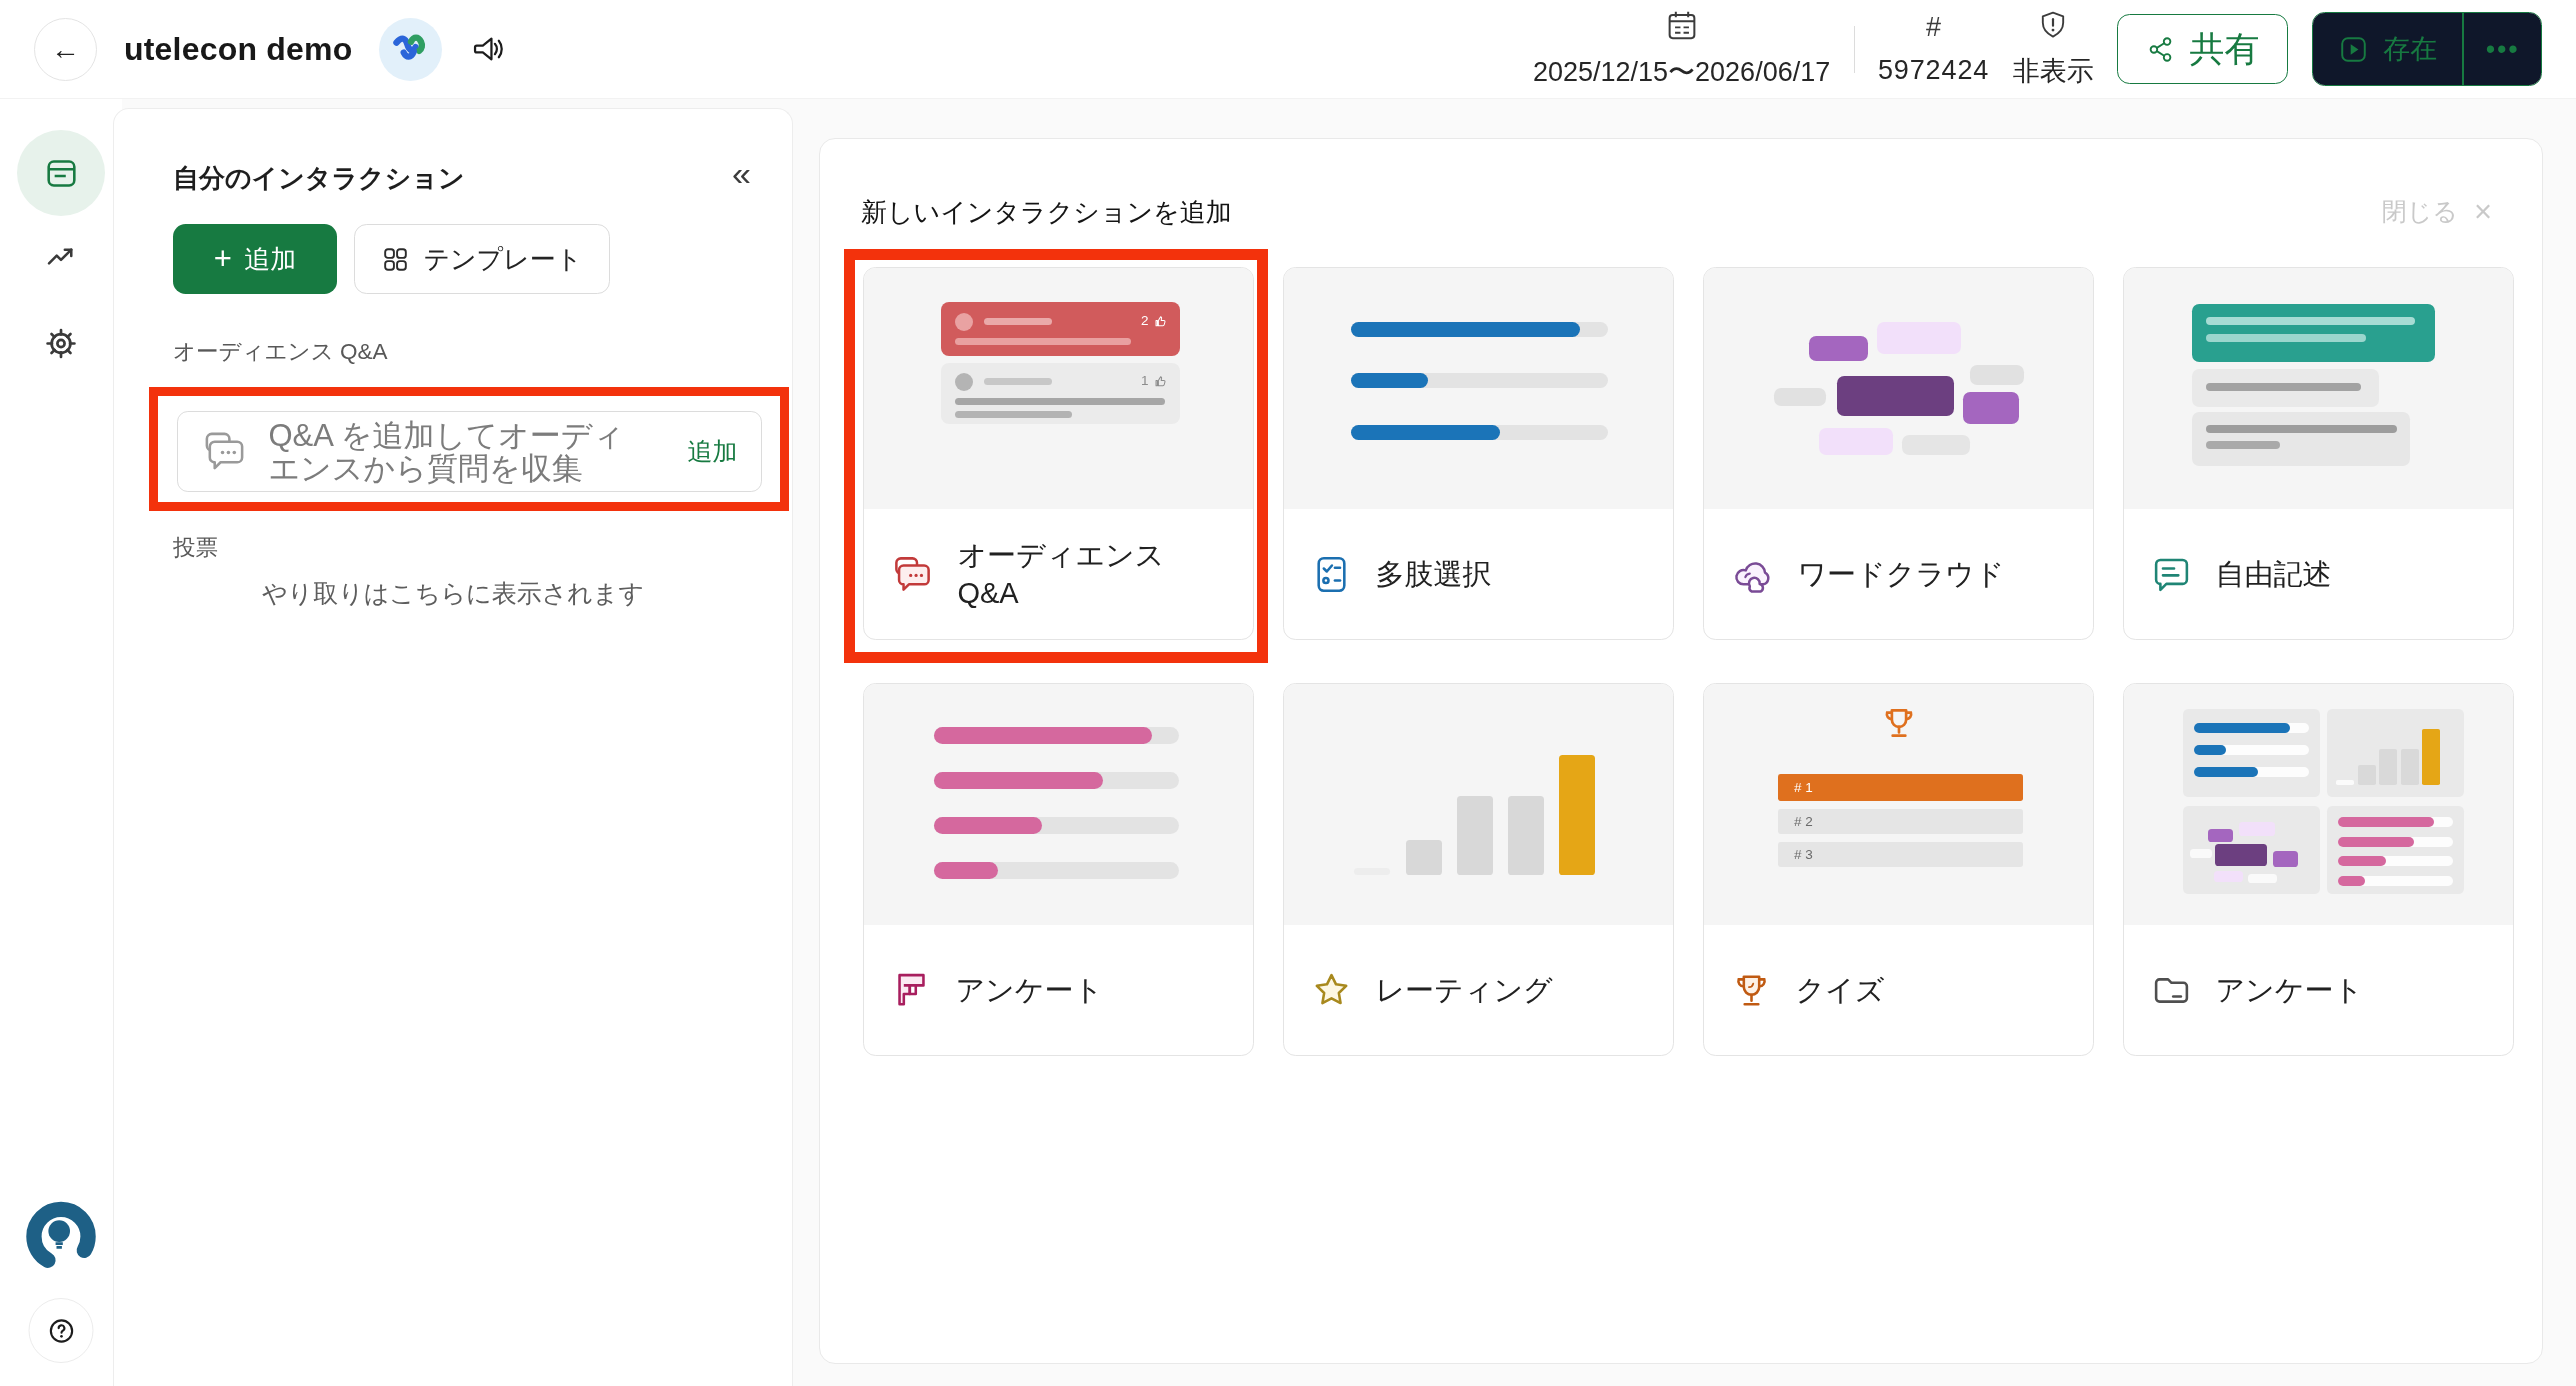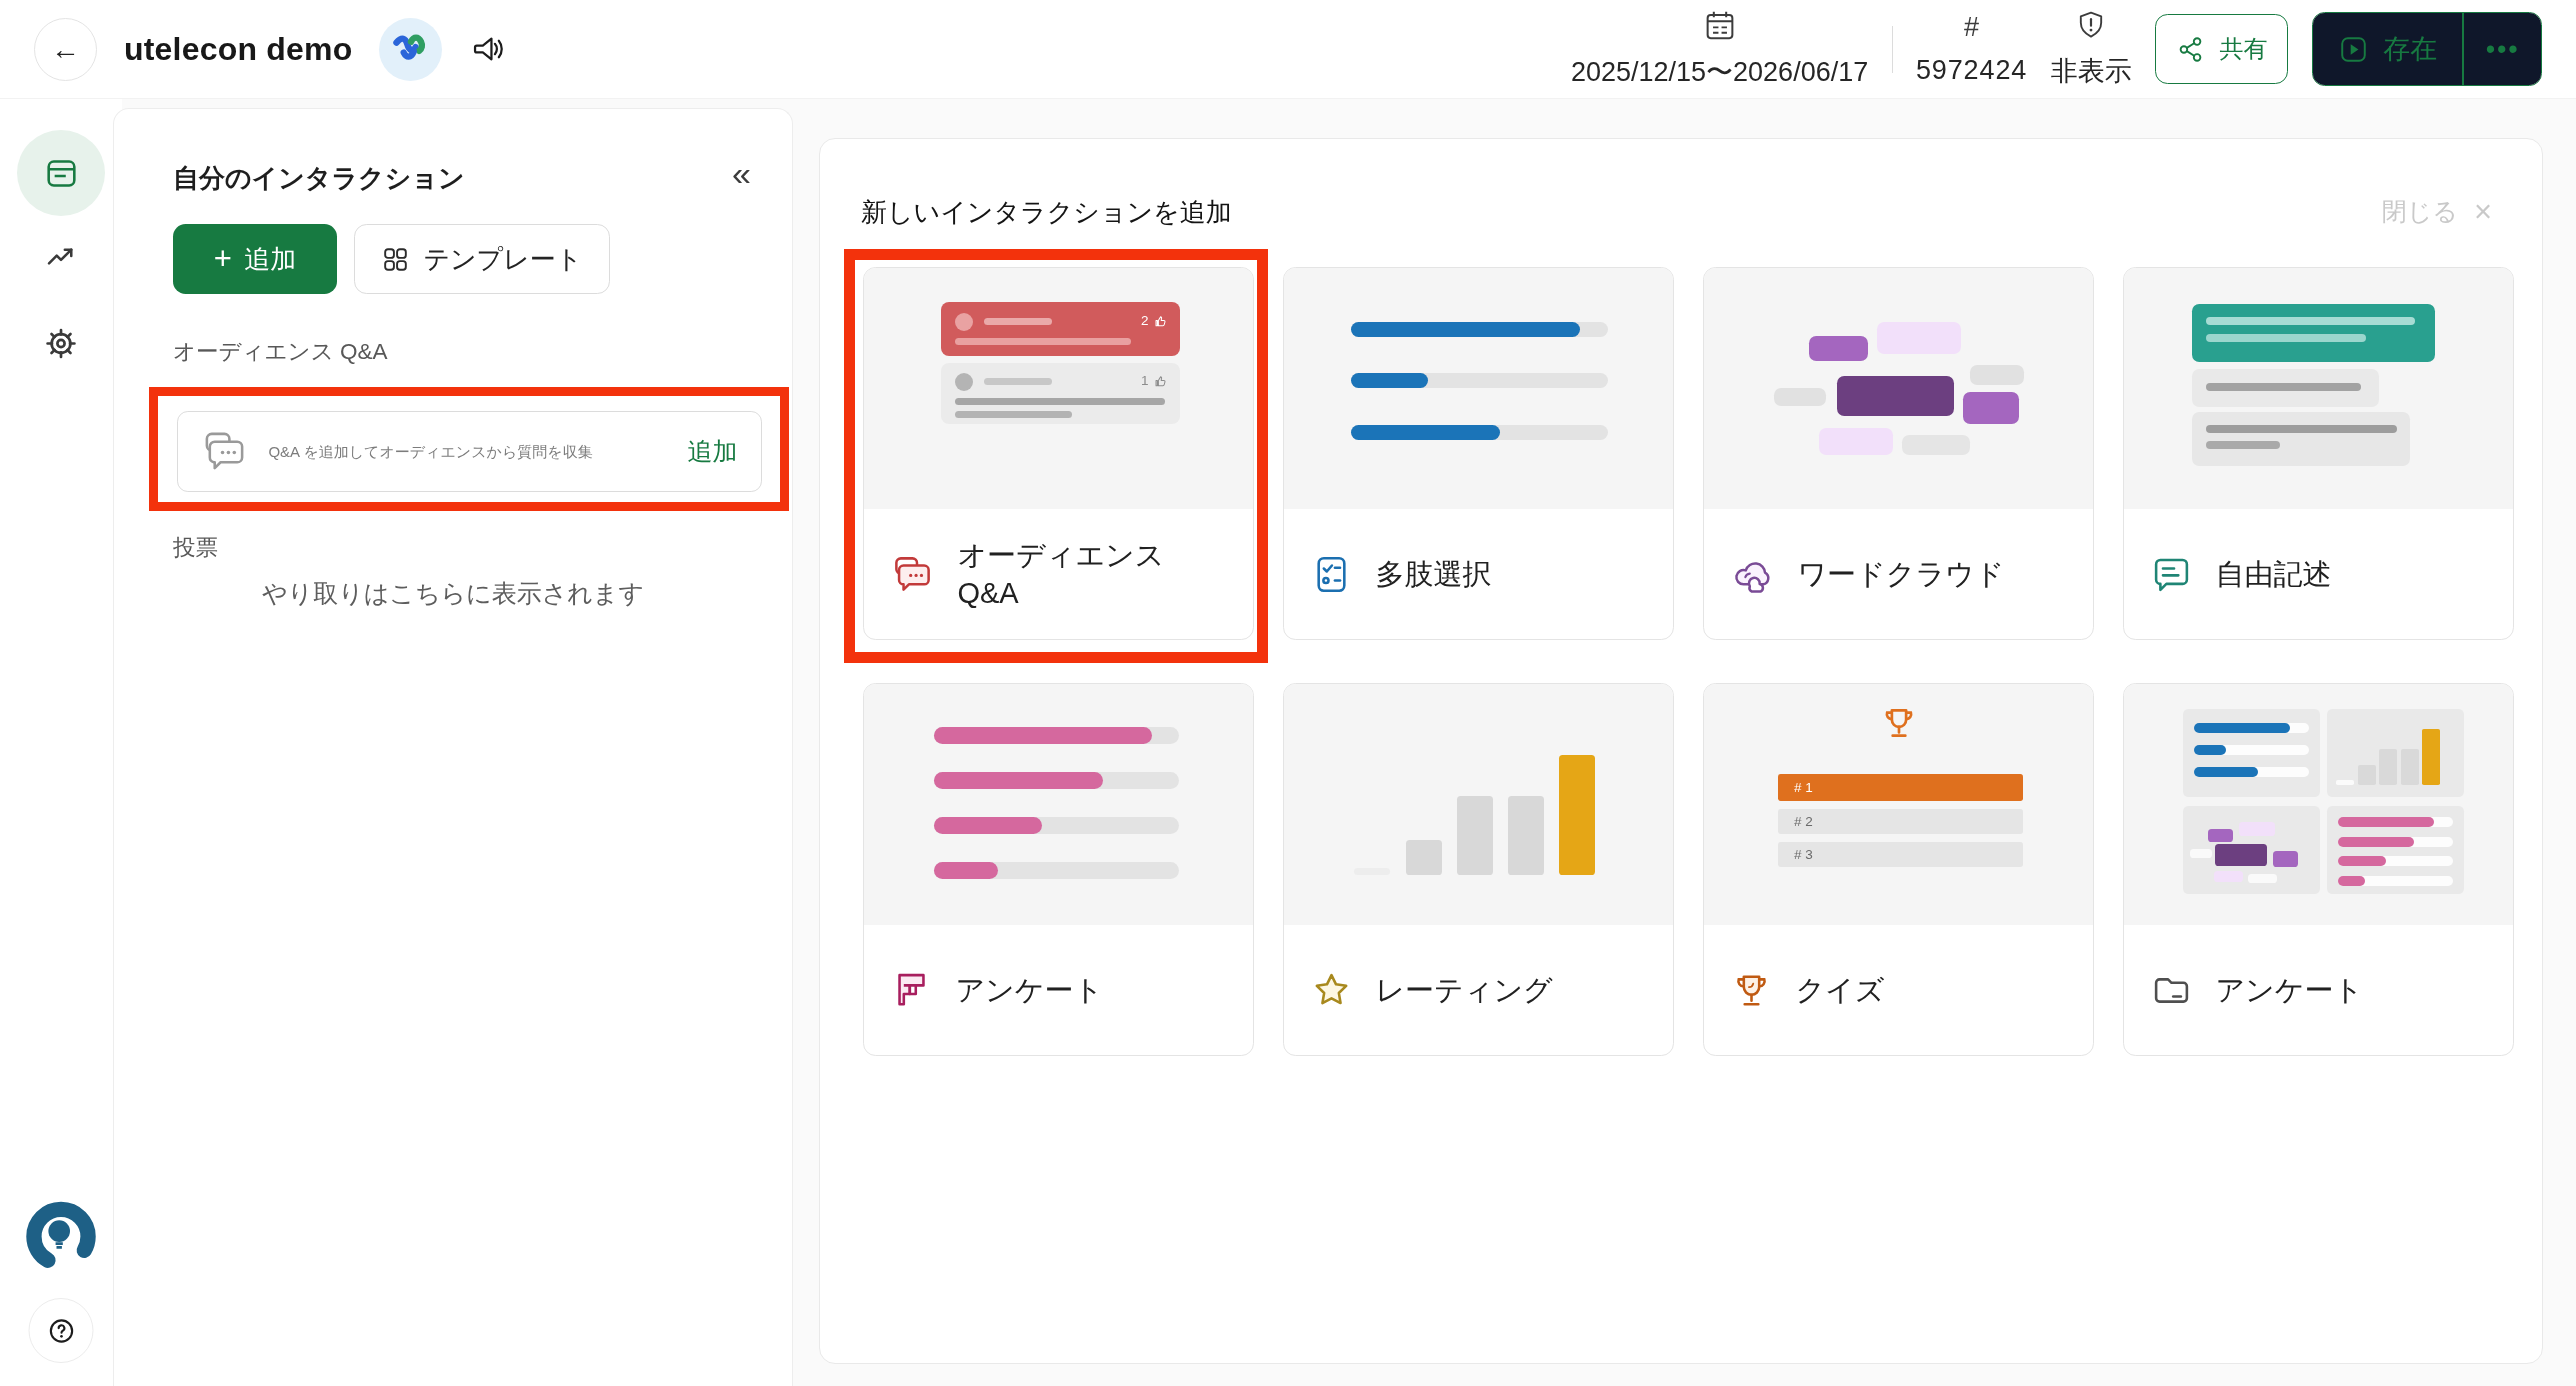--- a/index.html
+++ b/index.html
@@ -14,23 +14,23 @@
   .back-btn { width:63px; height:63px; border-radius:50%; border:0.9px solid #e4e4e4; background:#fff;
               display:flex; align-items:center; justify-content:center; font-size:29px; color:#222; cursor:pointer; }
   .title { font-size:32px; font-weight:700; color:#181818; letter-spacing:0.2px; }
   .webex-badge { width:63px; height:63px; border-radius:50%; background:#e2f0fa;
                  display:flex; align-items:center; justify-content:center; }
   .hdr-right { margin-left:auto; display:flex; align-items:center; gap:23.4px; }
   .hdr-item { display:flex; align-items:center; gap:12.6px; font-size:27px; color:#262626;flex-direction:column; }
   .v-div { width:0.9px; height:47px; background:#dcdcdc; }
   .hash { font-size:27px; color:#3d3d3d; }
   .code { font-size:27px; color:#262626; letter-spacing:0.9px; }
-  .ol-btn { height:70px; display:flex; align-items:center; gap:14.4px; padding:0 20px;
+  .ol-btn { height:70px; display:flex; align-items:center; gap:14.4px; padding:0 28px;
             border:1.8px solid var(--accent-green,#177a41); border-radius:12.6px; background:#fff;
-            color:var(--accent-green,#177a41); font-size:24px; cursor:pointer; }
+            color:var(--accent-green,#177a41); font-size:35px; cursor:pointer; }
   .split { display:flex; height:74px; border:1.8px solid var(--accent-green,#177a41); border-radius:12.6px;
            overflow:hidden; background:#fff; }
   .split .part { display:flex; align-items:center; gap:14.4px; padding:0 25px;
                  color:var(--accent-green,#177a41); font-size:27px; cursor:pointer; background:#0f172a; border:none; }
   .split .sep { width:1.8px; background:var(--accent-green,#177a41); }
   .split .more { padding:0 21.6px; font-size:27px; letter-spacing:1.8px; }
 
   
   .rail { position:absolute; left:0; top:99px; width:122px; height:1287px; background:#fff; }
   .rail .slot { position:absolute; left:50%; transform:translateX(-50%); display:flex;
@@ -46,21 +46,21 @@
              background:var(--accent-green,#177a41); color:#fff; font-size:26px; display:flex; align-items:center;
              justify-content:center; gap:12.6px; cursor:pointer; }
   .add-btn .plus { font-size:31px; font-weight:400; }
   .tpl-btn { position:absolute; left:240px; top:115px; height:70px; padding:0 27px; background:#fff;
              border:1.8px solid #dcdcdc; border-radius:12.6px; font-size:26px; color:#242424;
              display:flex; align-items:center; gap:14.4px; cursor:pointer; }
   .sec-label { position:absolute; left:59px; font-size:22.5px; color:#585858; }
   .qa-promo { position:absolute; left:63px; top:302px; width:585px; height:81px; background:#fff;
               border:0.9px solid #dcdcdc; border-radius:10.8px; display:flex; align-items:center;
               padding:0 23.4px; gap:20px; cursor:pointer; }
-  .qa-promo .txt { font-size:15px; line-height:33px; color:#7c7c7c; width:387px; }
+  .qa-promo .txt { font-size:31px; line-height:33px; color:#7c7c7c; width:387px; }
   .qa-promo .act { margin-left:auto; font-size:25px; color:var(--accent-green,#177a41); cursor:pointer; }
   .empty-msg { position:absolute; left:0; top:468px; width:100%; text-align:center;
                font-size:25px; color:#5d5d5d; }
 
   
   .panel { position:absolute; left:819px; top:138px; width:1724px; height:1226px; background:#fff;
            border:0.9px solid #e9e9e9; border-radius:16px; }
   .panel-head { position:absolute; left:41px; top:56px; font-size:26px; color:#141414; }
   .close-row { position:absolute; right:50px; top:56px; display:flex; align-items:center; gap:16px;
                color:#c9c9c9; font-size:25px; cursor:pointer; }

